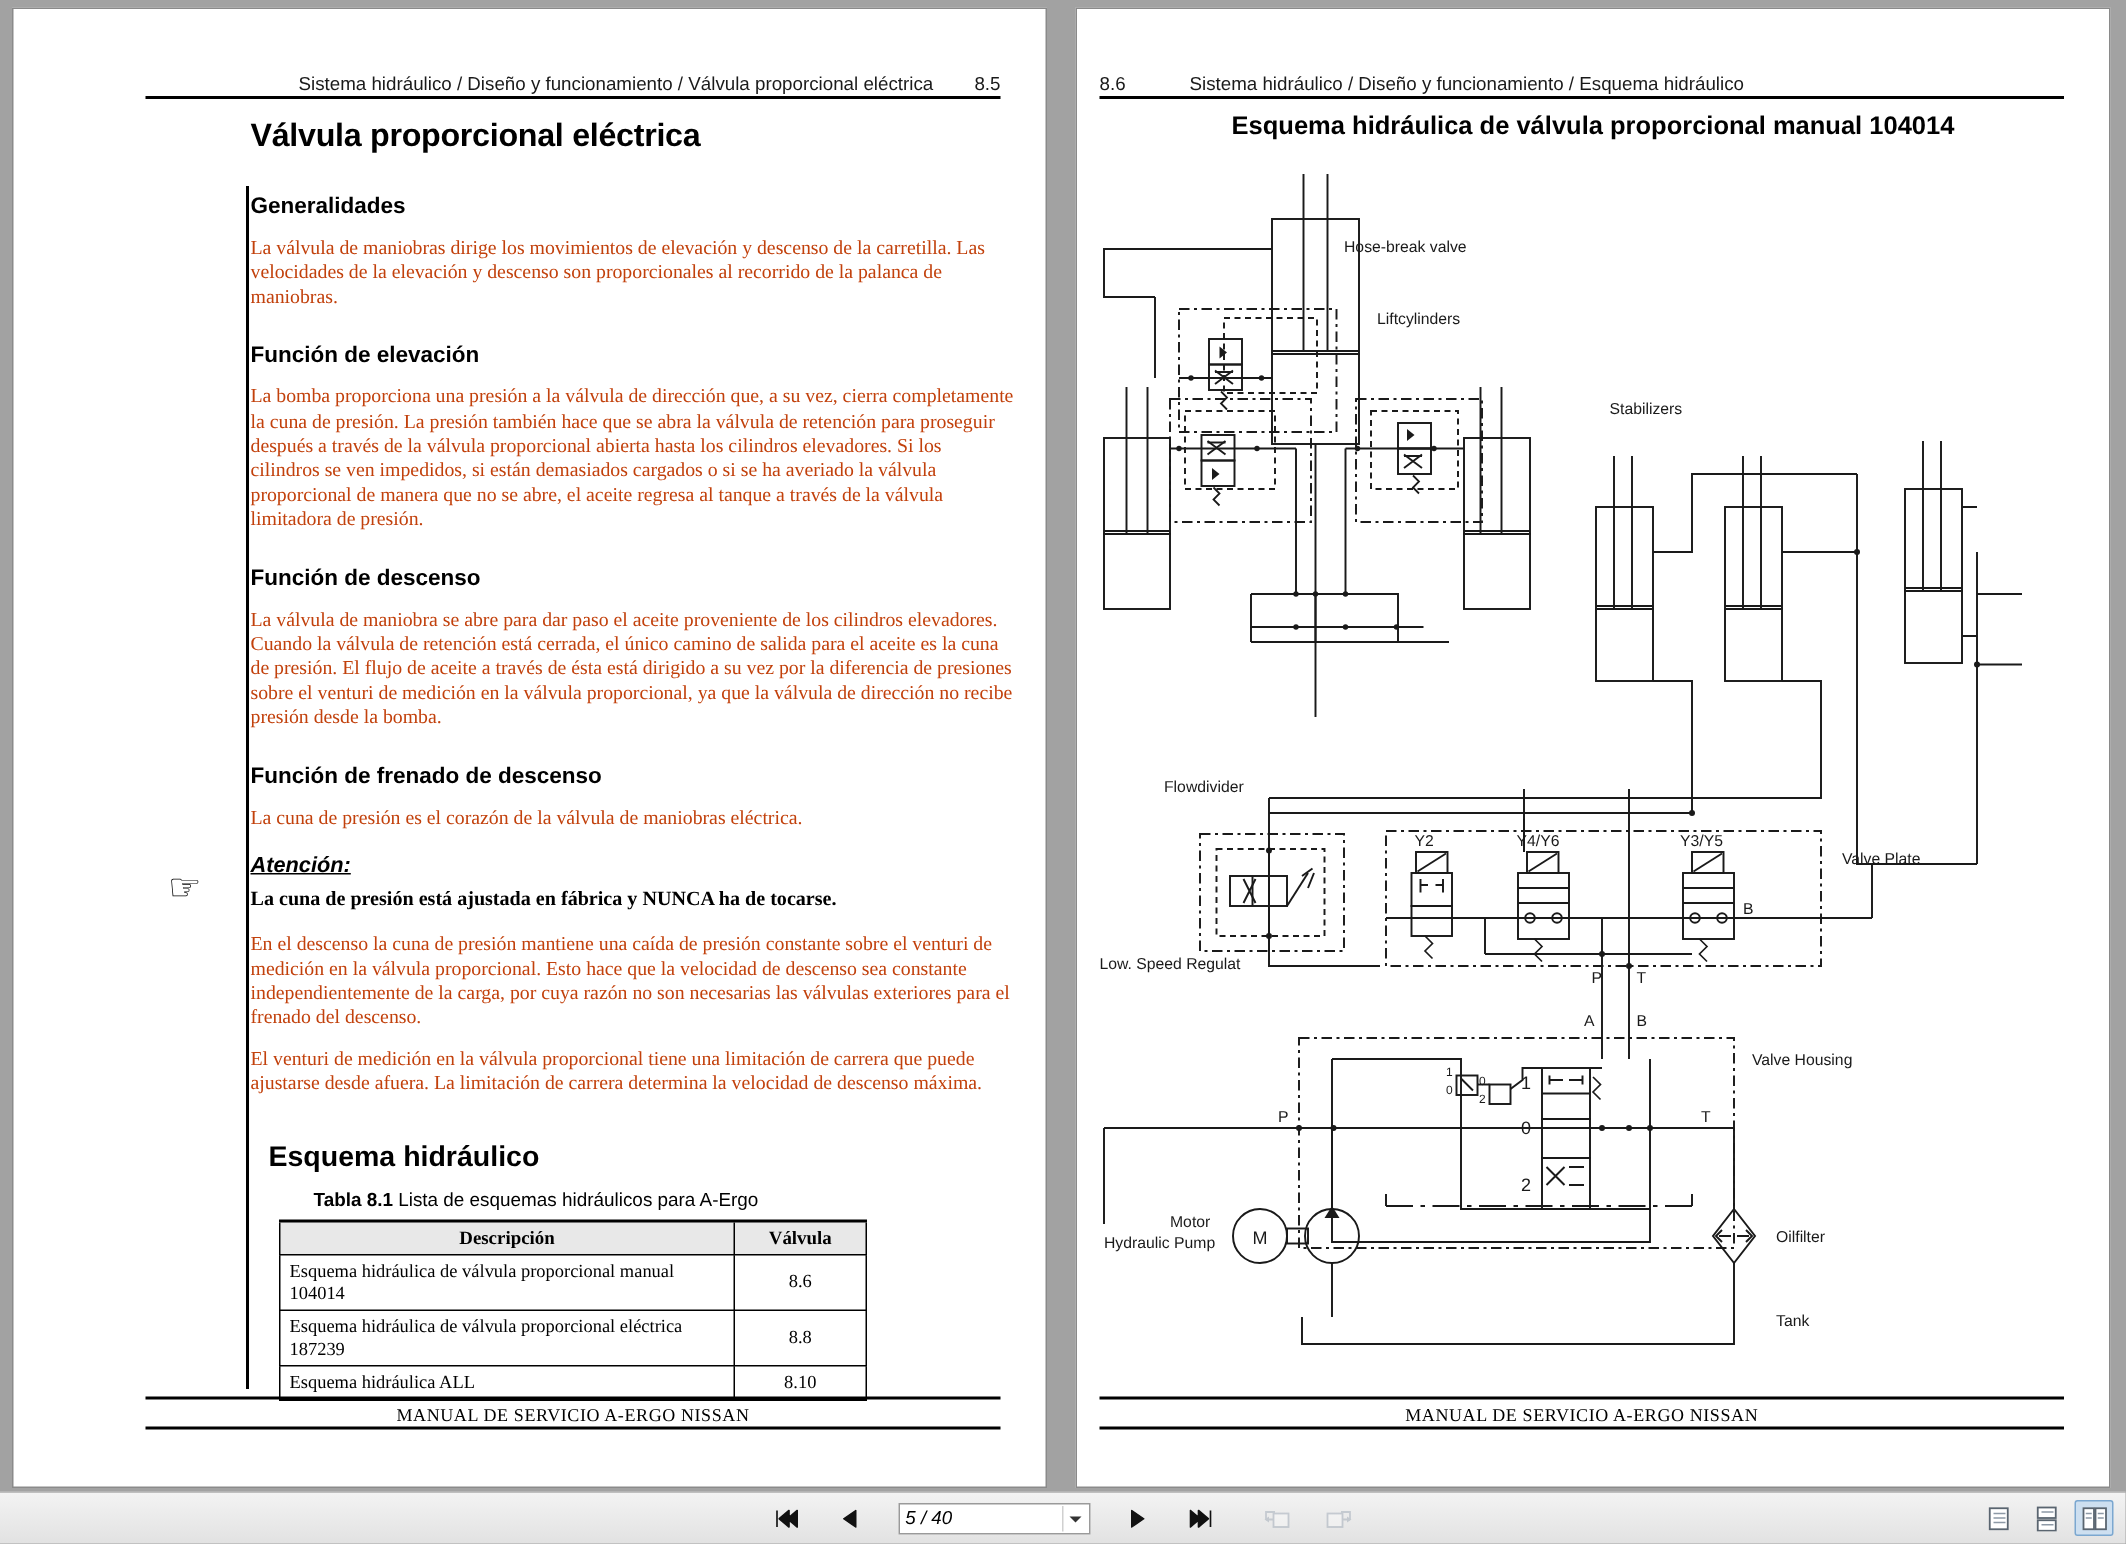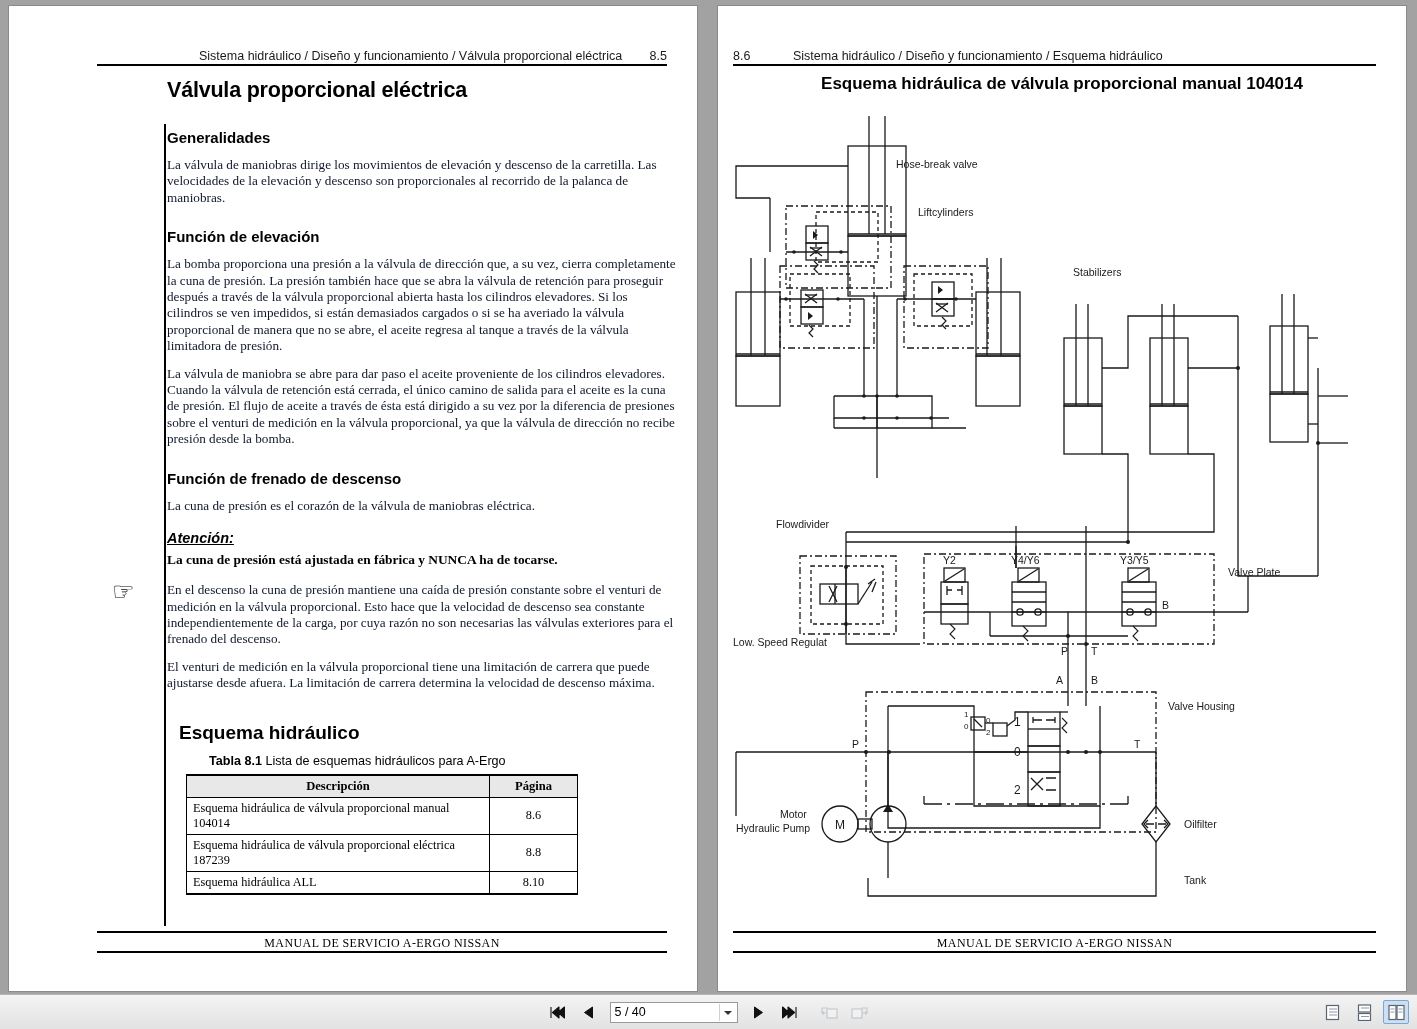--- a/index.html
+++ b/index.html
@@ -62,21 +62,21 @@
   h2.doc {
     font-size: 15px; font-weight: bold; margin: 22px 0 11px 0;
     font-family: "Liberation Sans", sans-serif;
   }
   h1.sec2 {
     font-size: 19px; font-weight: bold; margin: 30px 0 10px 12px;
     font-family: "Liberation Sans", sans-serif;
   }
   p.doc {
     font-size: 13.2px; line-height: 16.4px; margin: 0 0 11px 0;
-    font-family: "Liberation Serif", serif; color: #0f172a;
+    font-family: "Liberation Serif", serif; color: #c2410c;
     text-align: left;
   }
   .aten {
     font-family: "Liberation Sans", sans-serif;
     font-size: 14.5px; font-weight: bold; font-style: italic;
     text-decoration: underline; margin: 16px 0 6px 0;
   }
   .aten-body {
     font-family: "Liberation Serif", serif;
     font-size: 13.4px; font-weight: bold; margin: 0 0 14px 0;
@@ -117,21 +117,21 @@
   #schematic { position: absolute; left: 10px; top: 100px; }
 
   
   #toolbar {
     position: absolute; left: 0; bottom: 0;
     width: 1417px; height: 35px;
     background: linear-gradient(#f3f3f3, #e2e2e2);
     border-top: 1px solid #b4b4b4;
     display: flex; align-items: center; justify-content: center;
   }
-  .tb-center { display: flex; align-items: center; gap: 11px; }
+  .tb-center { display: flex; align-items: center; gap: 22px; font-style: italic; }
   .navbtn {
     width: 20px; height: 22px; display: flex;
     align-items: center; justify-content: center;
     cursor: pointer; color: #111;
   }
   .pagebox {
     width: 128px; height: 21px; background: #fff;
     border: 1px solid #9a9a9a; display: flex;
     align-items: center; padding: 0 4px;
     font-size: 12.5px; position: relative;
@@ -168,20 +168,21 @@
 
     <div class="lp-body">
       <h1 class="doc">Válvula proporcional eléctrica</h1>
 
       <h2 class="doc">Generalidades</h2>
       <p class="doc">La válvula de maniobras dirige los movimientos de elevación y descenso de la carretilla. Las velocidades de la elevación y descenso son proporcionales al recorrido de la palanca de maniobras.</p>
 
       <h2 class="doc">Función de elevación</h2>
       <p class="doc">La bomba proporciona una presión a la válvula de dirección que, a su vez, cierra completamente la cuna de presión. La presión también hace que se abra la válvula de retención para proseguir después a través de la válvula proporcional abierta hasta los cilindros elevadores. Si los cilindros se ven impedidos, si están demasiados cargados o si se ha averiado la válvula proporcional de manera que no se abre, el aceite regresa al tanque a través de la válvula limitadora de presión.</p>
 
+      <h2 class="doc">Función de descenso</h2>
       <p class="doc">La válvula de maniobra se abre para dar paso el aceite proveniente de los cilindros elevadores. Cuando la válvula de retención está cerrada, el único camino de salida para el aceite es la cuna de presión. El flujo de aceite a través de ésta está dirigido a su vez por la diferencia de presiones sobre el venturi de medición en la válvula proporcional, ya que la válvula de dirección no recibe presión desde la bomba.</p>
 
       <h2 class="doc">Función de frenado de descenso</h2>
       <p class="doc">La cuna de presión es el corazón de la válvula de maniobras eléctrica.</p>
 
       <div class="aten">Atención:</div>
       <div class="aten-body">La cuna de presión está ajustada en fábrica y NUNCA ha de tocarse.</div>
 
       <p class="doc">En el descenso la cuna de presión mantiene una caída de presión constante sobre el venturi de medición en la válvula proporcional. Esto hace que la velocidad de descenso sea constante independientemente de la carga, por cuya razón no son necesarias las válvulas exteriores para el frenado del descenso.</p>
       <p class="doc">El venturi de medición en la válvula proporcional tiene una limitación de carrera que puede ajustarse desde afuera. La limitación de carrera determina la velocidad de descenso máxima.</p>
@@ -190,21 +191,21 @@
 
       <div class="tbl-cap">
         <b>Tabla 8.1</b>
         <span>Lista de esquemas hidráulicos para A-Ergo</span>
       </div>
 
       <table class="doc">
         <thead>
           <tr>
             <th>Descripción</th>
-            <th>Página</th>
+            <th>Válvula</th>
           </tr>
         </thead>
         <tbody>
           <tr>
             <td>Esquema hidráulica de válvula proporcional manual 104014</td>
             <td class="pg">8.6</td>
           </tr>
           <tr>
             <td>Esquema hidráulica de válvula proporcional eléctrica 187239</td>
             <td class="pg">8.8</td>

